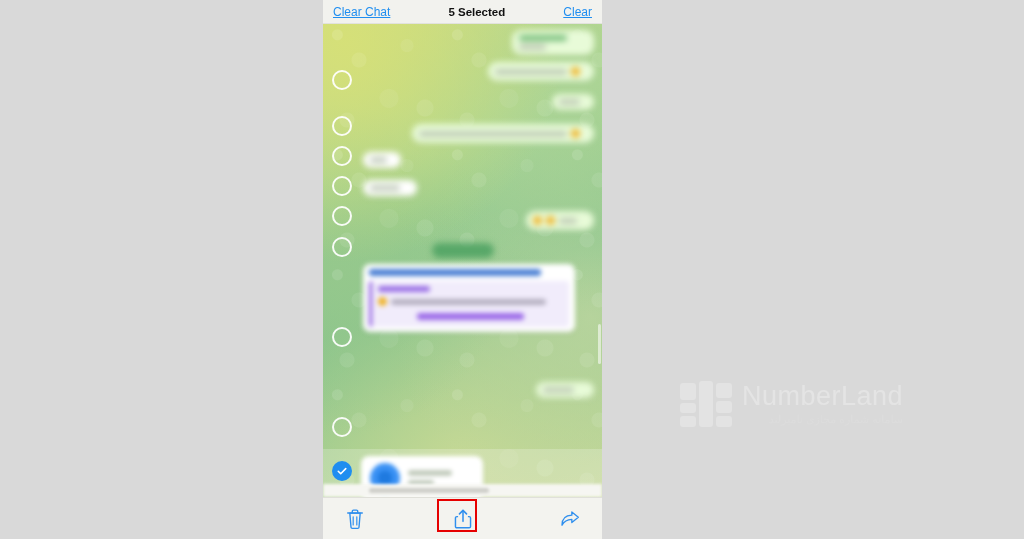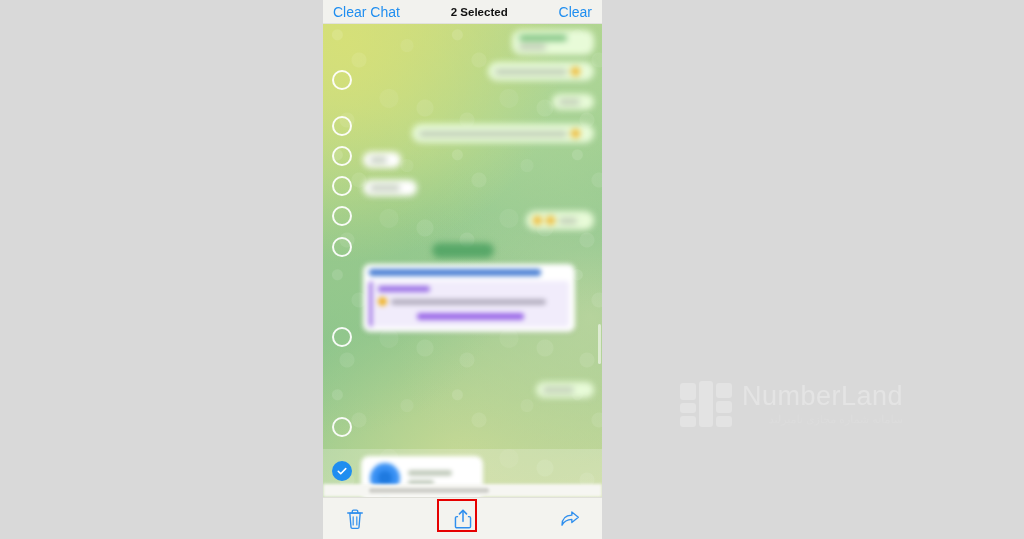--- a/index.html
+++ b/index.html
@@ -38,21 +38,21 @@
   }
 
   
   .topbar{
     height:24px; background:#f2f2ee;
     display:flex; align-items:center; justify-content:space-between;
     padding:0 10px;
     border-bottom:1px solid #e2e2dd;
     position:relative; z-index:6;
   }
-  .tb-btn{ color:#1f8ef0; font-size:14px; }
+  .tb-btn{ color:#1f8ef0; font-size:12px;text-decoration:underline; }
   .tb-title{ color:#111; font-size:11.5px; font-weight:bold; }
 
   
   .chat{
     position:absolute; left:0; top:24px; right:0; bottom:42px;
     background:
       radial-gradient(circle at 8% 4%, rgba(214,224,120,.95) 0%, rgba(214,224,120,0) 42%),
       radial-gradient(circle at 92% 12%, rgba(172,212,150,.75) 0%, rgba(172,212,150,0) 48%),
       radial-gradient(circle at 6% 52%, rgba(150,200,140,.85) 0%, rgba(150,200,140,0) 46%),
       radial-gradient(circle at 96% 62%, rgba(190,214,160,.8) 0%, rgba(190,214,160,0) 50%),
@@ -201,21 +201,21 @@
   <div class="wm-text">
     <div class="wm-title">NumberLand</div>
     <div class="wm-sub">سامانه شماره مجازی نامبرلند</div>
   </div>
 </div>
 
 <div class="phone">
 
   <div class="topbar">
     <div class="tb-btn">Clear Chat</div>
-    <div class="tb-title">2 Selected</div>
+    <div class="tb-title">5 Selected</div>
     <div class="tb-btn">Clear</div>
   </div>
 
   <div class="chat">
 
     <div class="sel-band" style="top:425px;height:62px;"></div>
 
     <div class="select-col">
       <div class="sel-circle" style="top:46px;"></div>
       <div class="sel-circle" style="top:92px;"></div>

